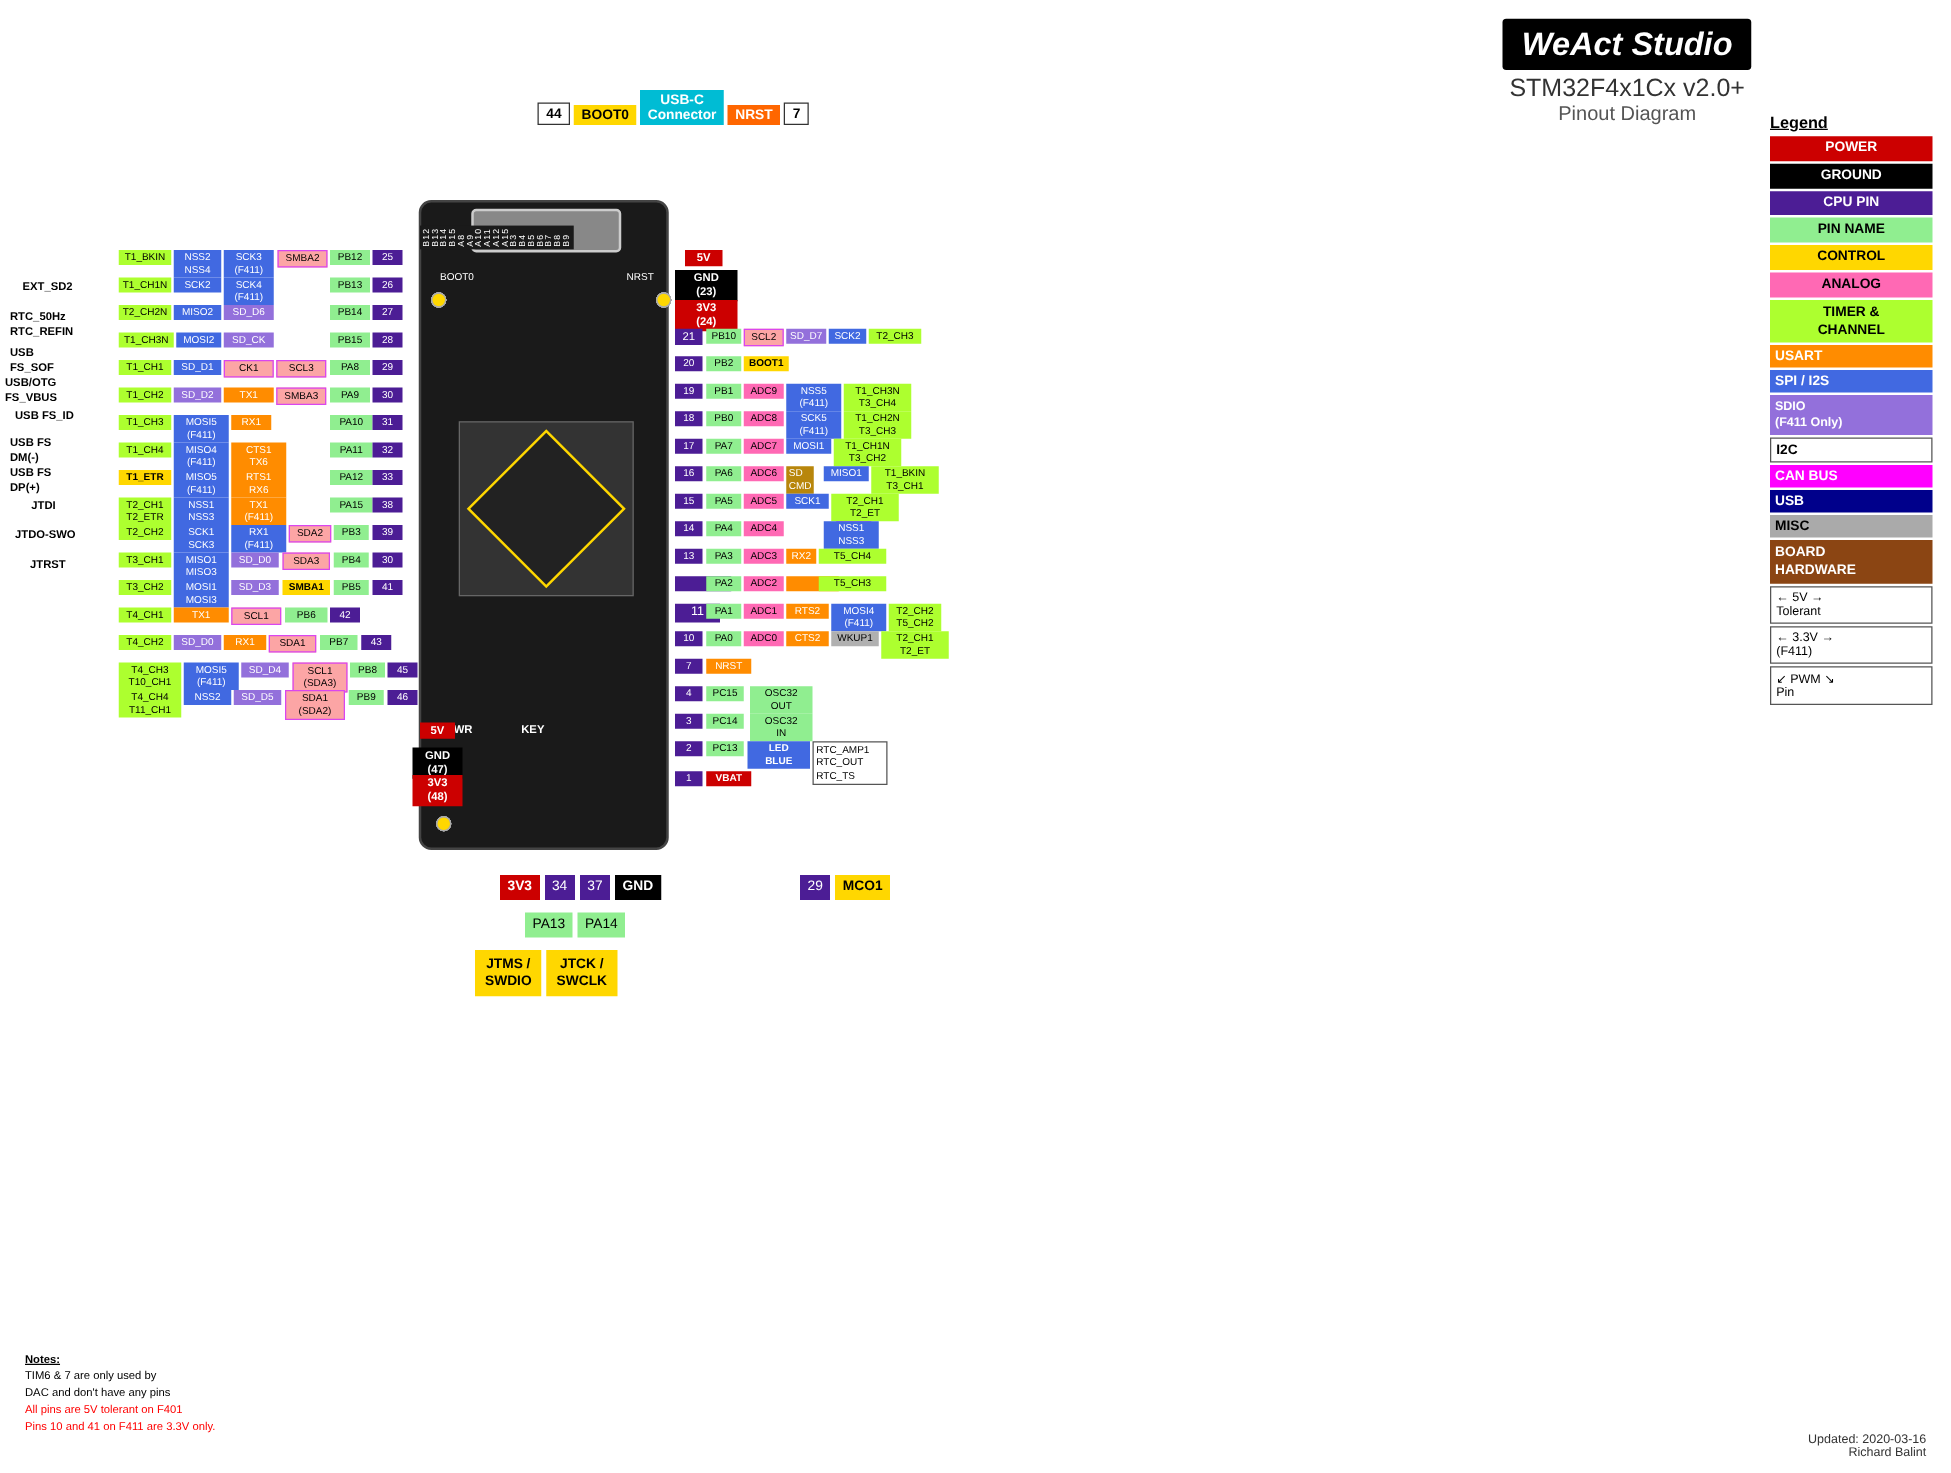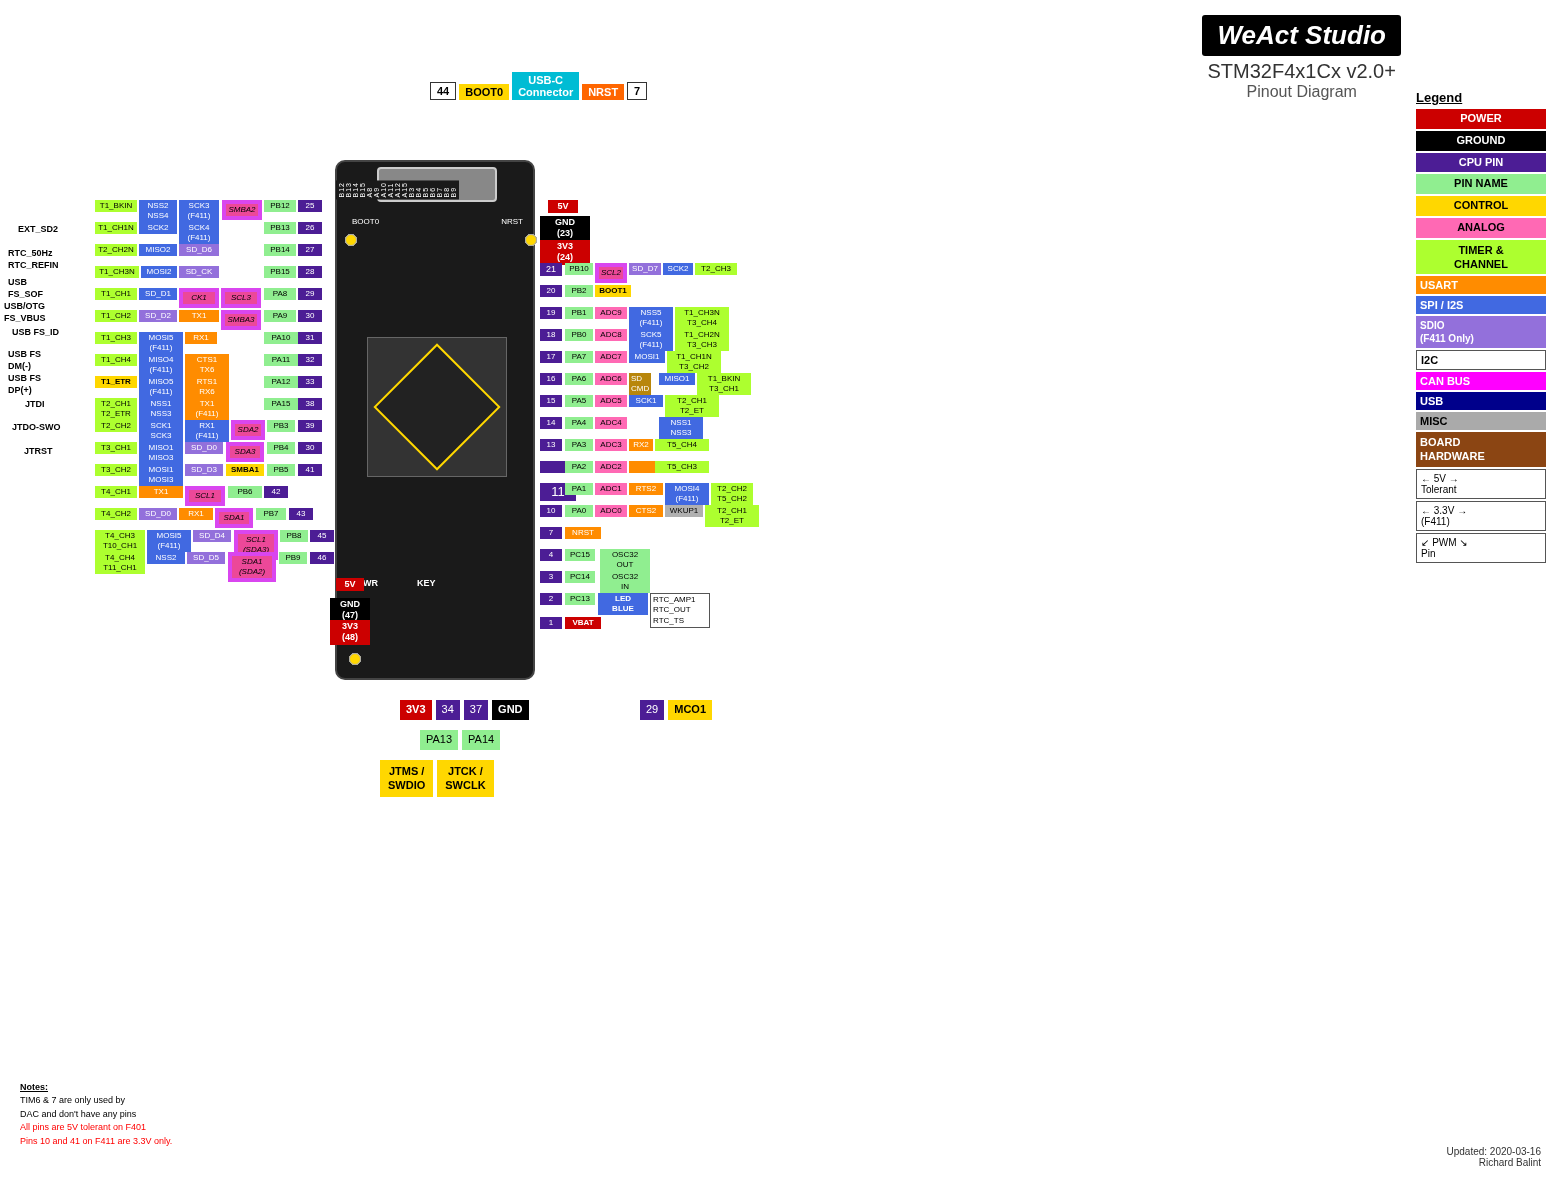--- a/index.html
+++ b/index.html
@@ -30,21 +30,21 @@
       white-space: nowrap;
     }
 
     .lbl-pink { background: #ff69b4; color: #000; }
     .lbl-green { background: #90ee90; color: #000; }
     .lbl-yellow { background: #ffd700; color: #000; font-weight: bold; }
     .lbl-cyan { background: #4c1d95; color: #fff; }
     .lbl-orange { background: #ff8c00; color: #fff; }
     .lbl-red { background: #cc0000; color: #fff; font-weight: bold; }
     .lbl-gray { background: #b0b0b0; color: #000; }
-    .lbl-white { background: #ec4899; color: #000; border: 4px solid #d946ef; font-style: italic; }
+    .lbl-white { background: #fca5a5; color: #000; border: 1px solid #d946ef; }
     .lbl-blue { background: #4169e1; color: #fff; }
     .lbl-purple { background: #9370db; color: #fff; }
     .lbl-black { background: #000; color: #fff; font-weight: bold; }
     .lbl-lime { background: #adff2f; color: #000; }
 
     
     .board {
       position: absolute;
       background: #1a1a1a;
       border-radius: 10px;
@@ -463,21 +463,21 @@
     <div class="lbl lbl-pink" style="position:absolute; top:339px; left:595px; width:32px; font-size:8px;">ADC3</div>
     <div class="lbl lbl-orange" style="position:absolute; top:339px; left:629px; width:24px; font-size:8px;">RX2</div>
     <div class="lbl lbl-lime" style="position:absolute; top:339px; left:655px; width:54px; font-size:8px;">T5_CH4</div>
 
     <div class="lbl lbl-cyan" style="position:absolute; top:361px; left:540px; width:45px; font-size:8px;text-align:right;">12</div>
     <div class="lbl lbl-green" style="position:absolute; top:361px; left:565px; width:28px; font-size:8px;">PA2</div>
     <div class="lbl lbl-pink" style="position:absolute; top:361px; left:595px; width:32px; font-size:8px;">ADC2</div>
     <div class="lbl lbl-orange" style="position:absolute; top:361px; left:629px; width:20px; font-size:8px;padding-left:40px;">TX2</div>
     <div class="lbl lbl-lime" style="position:absolute; top:361px; left:655px; width:54px; font-size:8px;">T5_CH3</div>
 
-    <div class="lbl lbl-cyan" style="position:absolute; top:383px; left:540px; width:36px; font-size:13px;">11</div>
+    <div class="lbl lbl-cyan" style="position:absolute; top:383px; left:540px; width:36px; font-size:10px;">11</div>
     <div class="lbl lbl-green" style="position:absolute; top:383px; left:565px; width:28px; font-size:8px;">PA1</div>
     <div class="lbl lbl-pink" style="position:absolute; top:383px; left:595px; width:32px; font-size:8px;">ADC1</div>
     <div class="lbl lbl-orange" style="position:absolute; top:383px; left:629px; width:34px; font-size:8px;">RTS2</div>
     <div class="lbl lbl-blue" style="position:absolute; top:383px; left:665px; width:44px; font-size:8px; line-height:1.25;">MOSI4<br>(F411)</div>
     <div class="lbl lbl-lime" style="position:absolute; top:383px; left:711px; width:42px; font-size:8px; line-height:1.25;">T2_CH2<br>T5_CH2</div>
 
     <div class="lbl lbl-cyan" style="position:absolute; top:405px; left:540px; width:22px; font-size:8px;">10</div>
     <div class="lbl lbl-green" style="position:absolute; top:405px; left:565px; width:28px; font-size:8px;">PA0</div>
     <div class="lbl lbl-pink" style="position:absolute; top:405px; left:595px; width:32px; font-size:8px;">ADC0</div>
     <div class="lbl lbl-orange" style="position:absolute; top:405px; left:629px; width:34px; font-size:8px;">CTS2</div>

